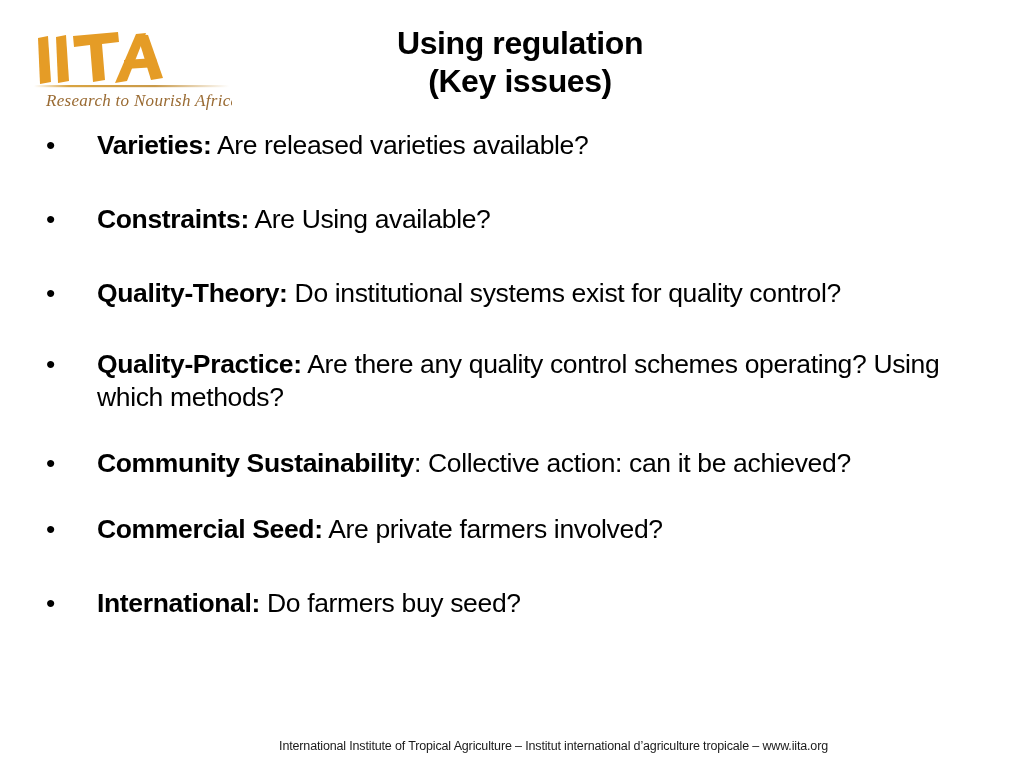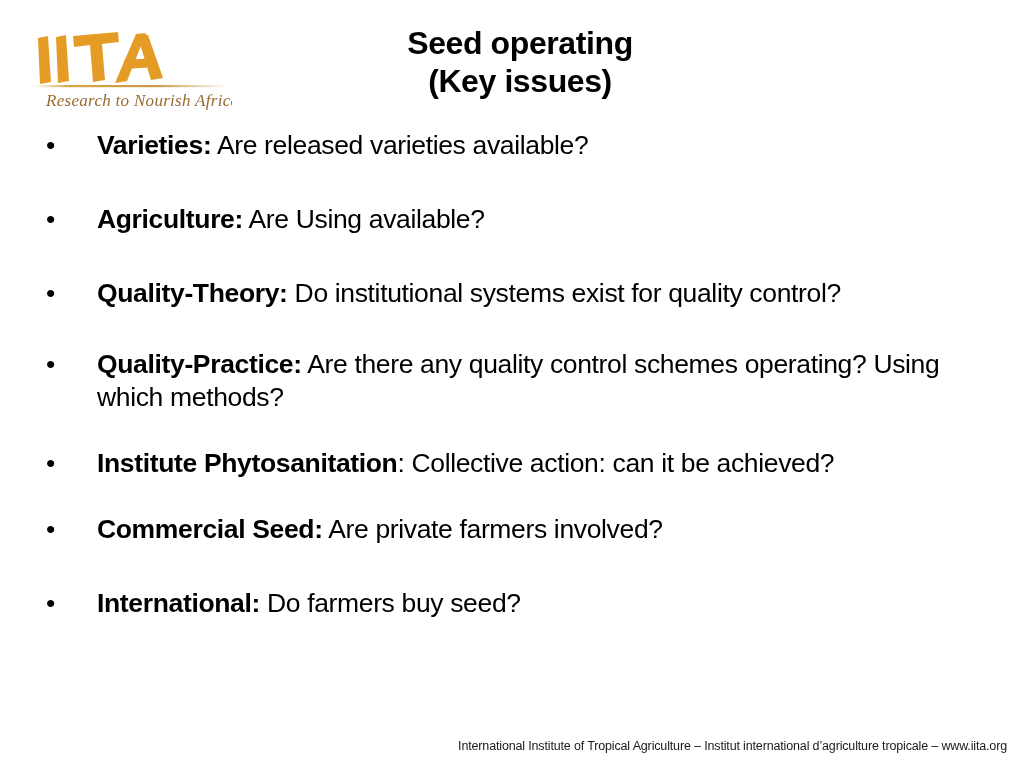--- a/index.html
+++ b/index.html
@@ -85,21 +85,21 @@
   
   .gap-lg { margin-bottom: 41px; }
   .gap-md { margin-bottom: 38px; }
   .gap-sm { margin-bottom: 33px; }
 
   
   .footer {
     position: absolute;
     left: 0;
     top: 738px;
-    width: 1007px;
+    width: 828px;
     text-align: right;
     font-family: "Liberation Sans", sans-serif;
     font-size: 12.5px;
     line-height: 16px;
     color: #1a1a1a;
     letter-spacing: -0.15px;
   }
 </style>
 </head>
 <body>
@@ -130,44 +130,44 @@
           <stop offset="62%" stop-color="#C99A4A"></stop>
           <stop offset="100%" stop-color="#ffffff"></stop>
         </linearGradient>
       </defs>
       <rect x="2" y="55" width="195" height="2.2" fill="url(#ruleGrad)"></rect>
       <text x="14" y="76" font-family="Liberation Serif, serif" font-style="italic" font-size="17" fill="#9A6B33" letter-spacing="0.3">Research to Nourish Africa</text>
     </svg>
   </div>
 
   <div class="title-block">
-    <div class="title-line">Seed operating</div>
+    <div class="title-line">Using regulation</div>
     <div class="title-line">(Key issues)</div>
   </div>
 
   <div class="bullets">
 
     <div class="bullet-item gap-lg">
       <span class="marker">•</span><span class="lead">Varieties:</span><span class="rest"> Are released varieties available?</span>
     </div>
 
     <div class="bullet-item gap-lg">
-      <span class="marker">•</span><span class="lead">Agriculture:</span><span class="rest"> Are Using available?</span>
+      <span class="marker">•</span><span class="lead">Constraints:</span><span class="rest"> Are Using available?</span>
     </div>
 
     <div class="bullet-item gap-md">
       <span class="marker">•</span><span class="lead">Quality-Theory:</span><span class="rest"> Do institutional systems exist for quality control?</span>
     </div>
 
     <div class="bullet-item gap-sm">
       <span class="marker">•</span><span class="lead">Quality-Practice:</span><span class="rest"> Are there any quality control schemes operating? Using which methods?</span>
     </div>
 
     <div class="bullet-item gap-sm">
-      <span class="marker">•</span><span class="lead">Institute Phytosanitation</span><span class="rest">: Collective action: can it be achieved?</span>
+      <span class="marker">•</span><span class="lead">Community Sustainability</span><span class="rest">: Collective action: can it be achieved?</span>
     </div>
 
     <div class="bullet-item gap-lg">
       <span class="marker">•</span><span class="lead">Commercial Seed:</span><span class="rest"> Are private farmers involved?</span>
     </div>
 
     <div class="bullet-item">
       <span class="marker">•</span><span class="lead">International:</span><span class="rest"> Do farmers buy seed?</span>
     </div>
 

